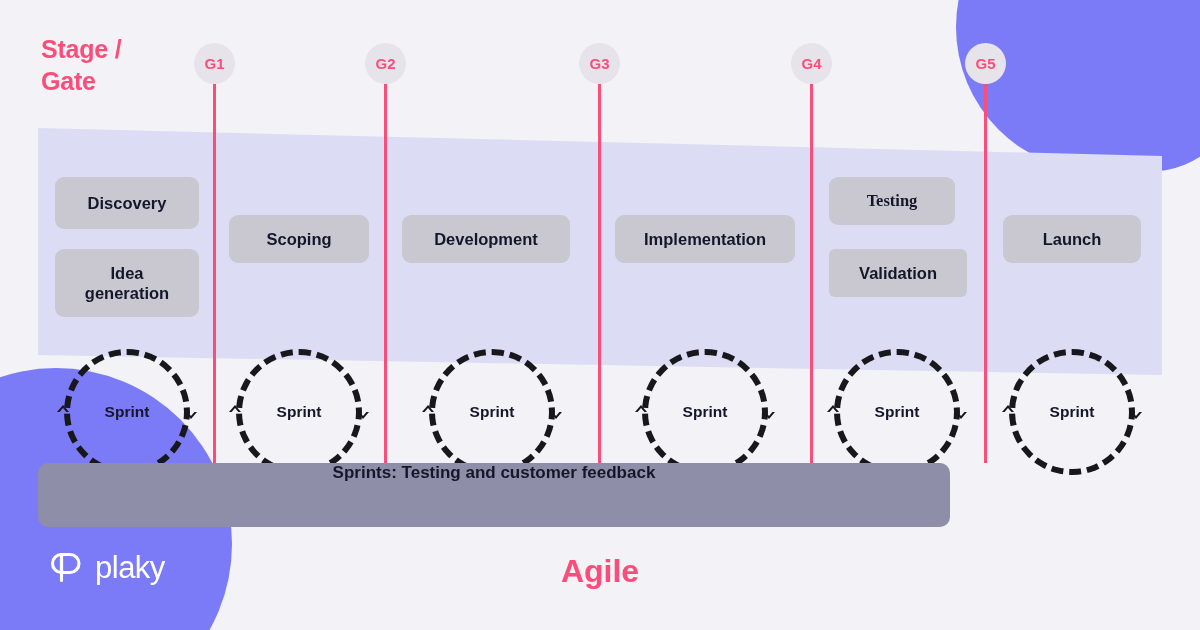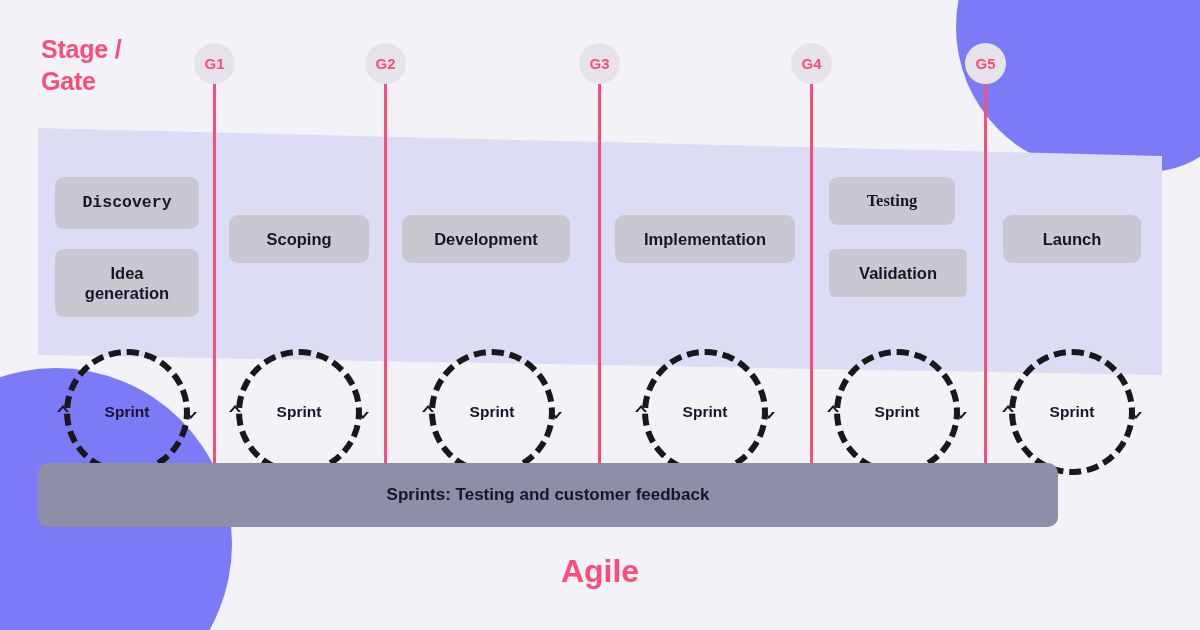--- a/index.html
+++ b/index.html
@@ -147,26 +147,26 @@
     z-index: 3;
   }
   .sprint-arrow.left  { left: -10px; }
   .sprint-arrow.right { right: -10px; }
 
   
   .sprint-bar {
     position: absolute;
     left: 38px;
     top: 463px;
-    width: 1020px;
+    width: 912px;
     height: 64px;
     background: #8e8ea8;
     border-radius: 10px;
     display: flex;
-    align-items: center;
+    align-items: flex-start;
     justify-content: center;
     color: #16162b;
     font-size: 17px;
     font-weight: bold;
     z-index: 11;
   }
 
   
   .agile-caption {
     position: absolute;
@@ -233,21 +233,21 @@
       <div class="gate-bubble" style="left: 811px;">
         <span>G4</span>
       </div>
       <div class="gate-line" style="left: 984px; height: 400px;"></div>
       <div class="gate-bubble" style="left: 985px;">
         <span>G5</span>
       </div>
     </div>
 
   <div id="stages-layer">
-      <div class="stage-box" style="left: 55px; top: 177px; width: 144px; height: 52px; font-family: Liberation Mono, monospace;"><span>Discovery</span></div>
+      <div class="stage-box" style="left: 55px; top: 177px; width: 144px; height: 52px;"><span>Discovery</span></div>
       <div class="stage-box" style="left: 55px; top: 249px; width: 144px; height: 68px;"><span>Idea
 generation</span></div>
       <div class="stage-box" style="left: 229px; top: 215px; width: 140px; height: 48px;"><span>Scoping</span></div>
       <div class="stage-box" style="left: 402px; top: 215px; width: 168px; height: 48px;"><span>Development</span></div>
       <div class="stage-box" style="left: 615px; top: 215px; width: 180px; height: 48px;"><span>Implementation</span></div>
       <div class="stage-box" style="left: 829px; top: 177px; width: 126px; height: 48px; font-family: Liberation Serif, serif;"><span>Testing</span></div>
       <div class="stage-box" style="left: 829px; top: 249px; width: 138px; height: 48px; border-radius: 6px;"><span>Validation</span></div>
       <div class="stage-box" style="left: 1003px; top: 215px; width: 138px; height: 48px;"><span>Launch</span></div>
     </div>
 
@@ -315,14 +315,24 @@
     </div>
 
   <div class="sprint-bar">
     <span>Sprints: Testing and customer feedback</span>
   </div>
 
   <div class="agile-caption">
     <span>Agile</span>
   </div>
 
+  <div class="logo">
+    <span>
+      <svg class="logo-mark" width="34" height="31" viewBox="0 0 34 31" xmlns="http://www.w3.org/2000/svg">
+        <path d="M11.5 2.5 A9 9 0 1 0 11.5 20.5 L11.5 2.5 Z" fill="none" stroke="#ffffff" stroke-width="3.1"></path>
+        <path d="M11.5 2.5 L20 2.5 A9 9 0 0 1 20 20.5 L11.5 20.5 Z" fill="none" stroke="#ffffff" stroke-width="3.1"></path>
+        <line x1="11.5" y1="2.5" x2="11.5" y2="28.5" stroke="#ffffff" stroke-width="3.1" stroke-linecap="round"></line>
+      </svg>
+    </span>
+    <span class="logo-text">plaky</span>
+  </div>
 
 </div>
 
 </body></html>

